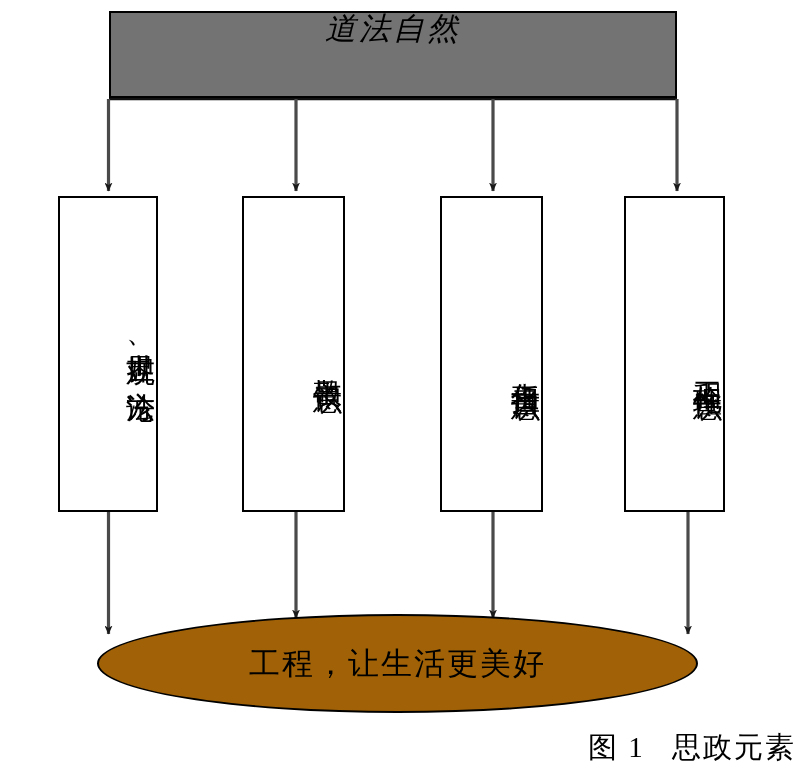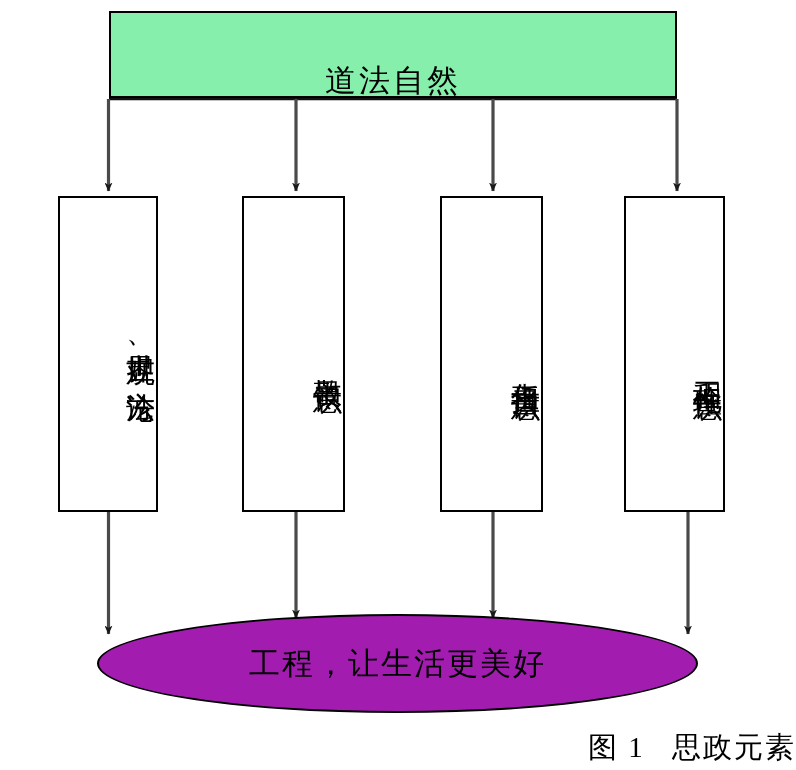--- a/index.html
+++ b/index.html
@@ -35,24 +35,25 @@
 
   
   .root-box {
     position: absolute;
     left: 109px;
     top: 11px;
     width: 568px;
     height: 87px;
     border: 2px solid #000000;
     box-sizing: border-box;
-    background: #86efac;
+    background: #737373;
     display: flex;
-    align-items: flex-end;
+    align-items: flex-start;
     justify-content: center;
+    font-style: italic;
   }
   .root-box .label {
     font-size: 31px;
     letter-spacing: 3px;
     line-height: 1;
     white-space: nowrap;
   }
 
   
   .branch-box {
@@ -89,21 +90,21 @@
   
   .goal-node {
     position: absolute;
     left: 97px;
     top: 614px;
     width: 601px;
     height: 99px;
     border: 2px solid #000000;
     border-radius: 50% / 50%;
     box-sizing: border-box;
-    background: #a21caf;
+    background: #a16207;
     display: flex;
     align-items: center;
     justify-content: center;
   }
   .goal-node .label {
     font-size: 31px;
     letter-spacing: 2px;
     white-space: nowrap;
     line-height: 1;
   }

